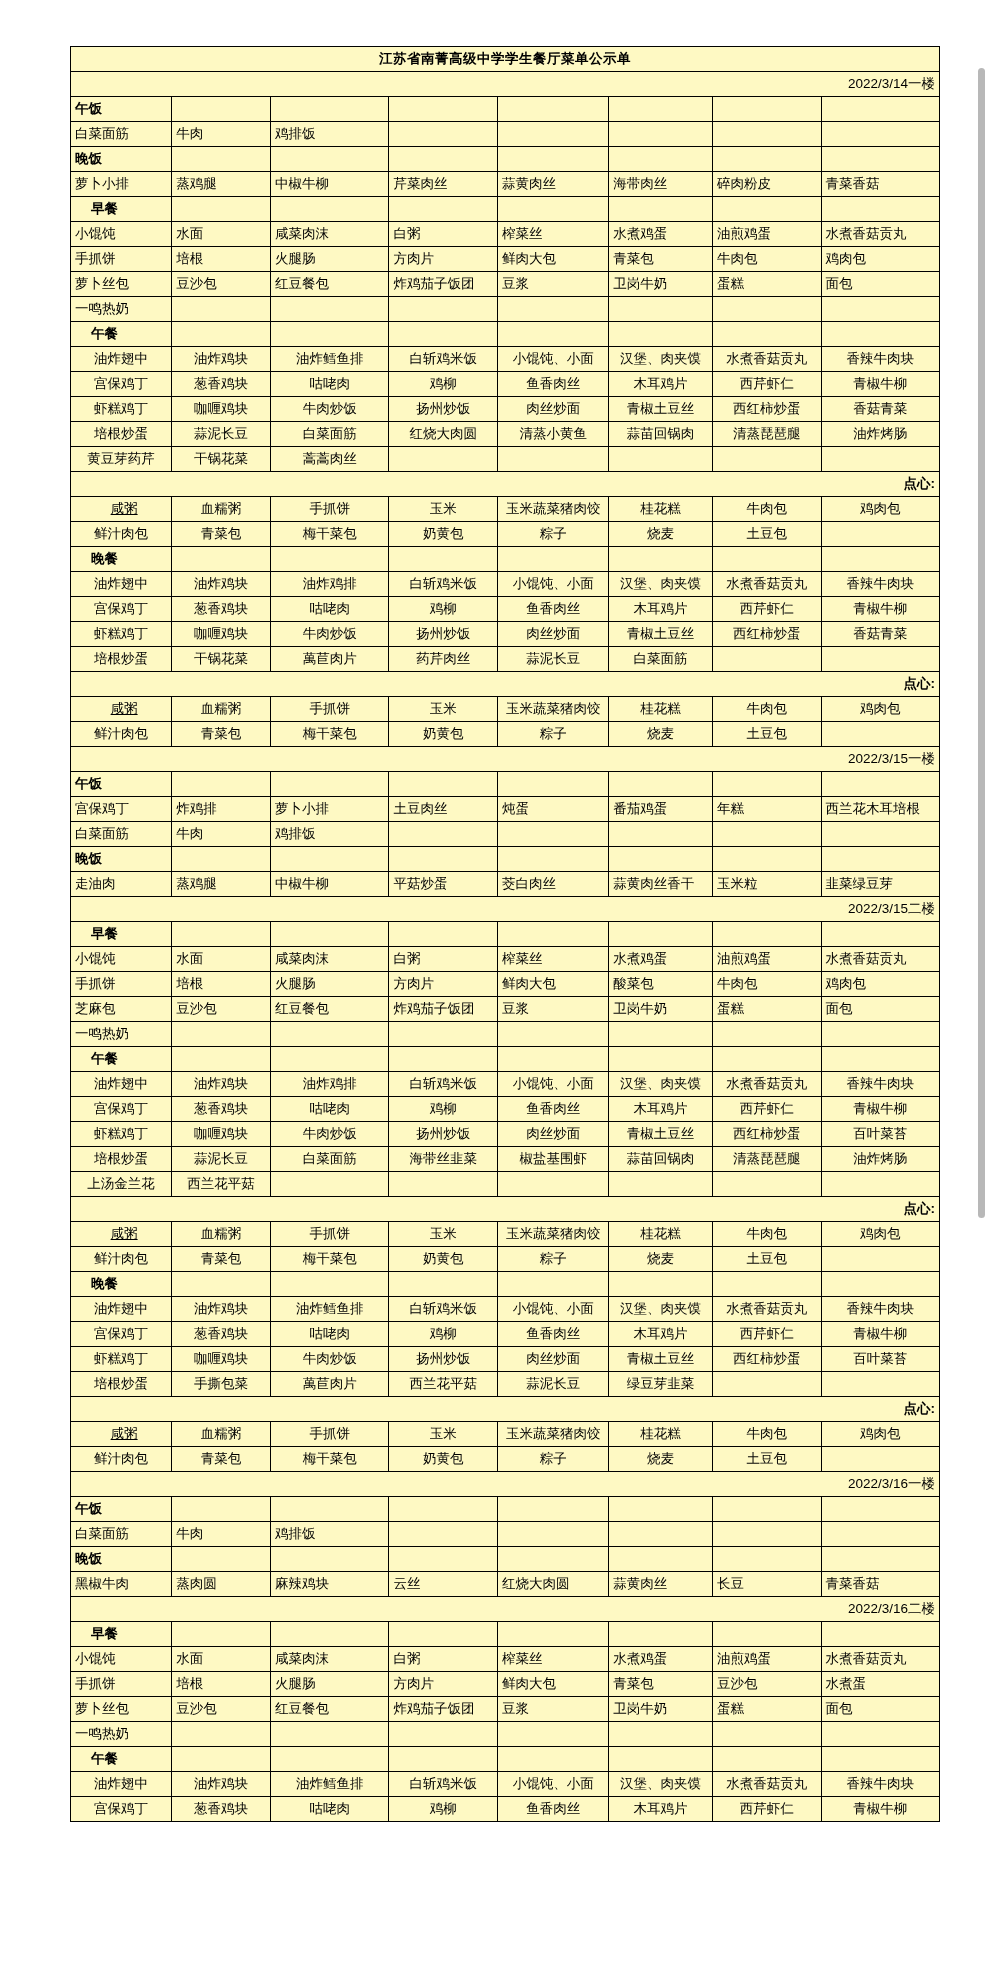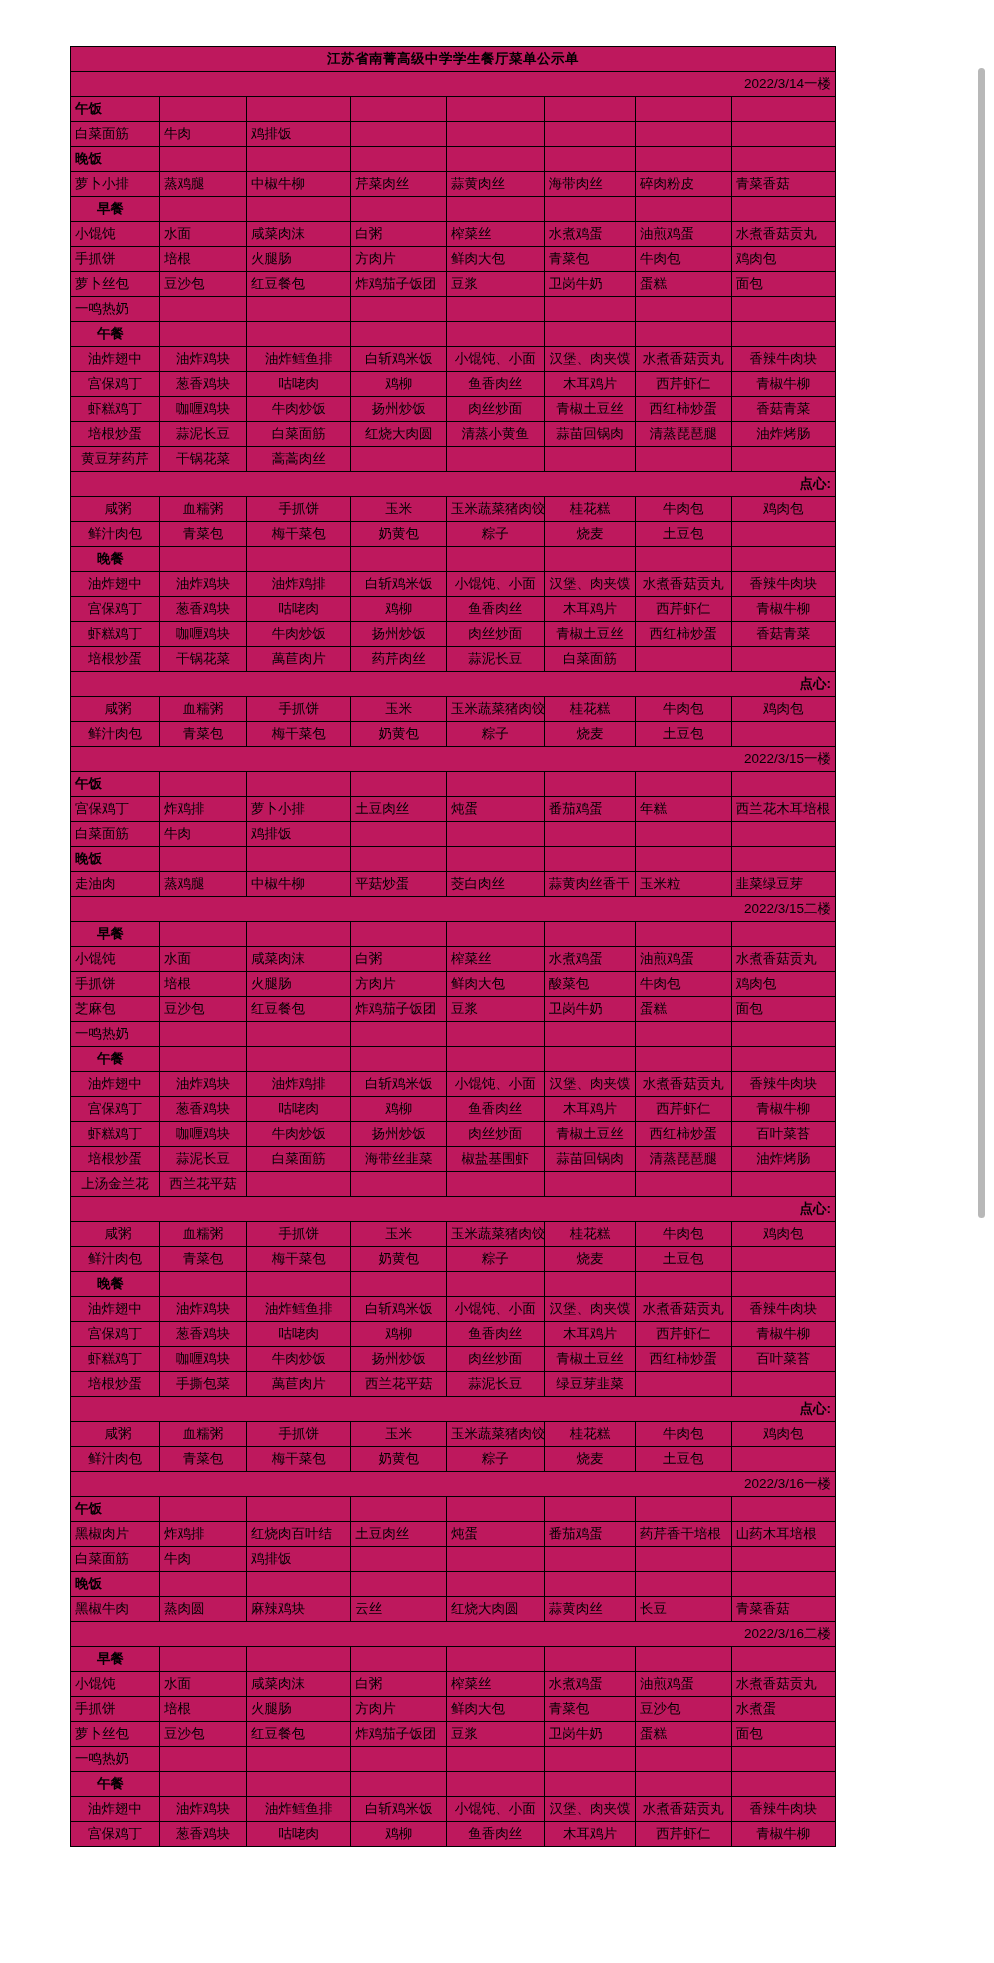--- a/index.html
+++ b/index.html
@@ -17,22 +17,22 @@
   }
   #sheet{
     position:absolute;
     left:70px;
     top:46px;
     width:846px;
   }
   table.menu{
     border-collapse:collapse;
     table-layout:fixed;
-    width:766px;
-    background:#be185d;
+    width:870px;
+    background:#fef9c3;
   }
   table.menu td{
     border:1px solid #000;
     height:24px;
     padding:0 4px;
     font-size:13.5px;
     line-height:22px;
     color:#000;
     overflow:hidden;
     white-space:nowrap;
@@ -61,30 +61,30 @@
     text-align:right;
     font-size:12.5px;
     height:22px;
     line-height:20px;
   }
   td.meal{
     font-weight:bold;
     font-size:14px;
   }
   td.meal.ind{
-    padding-left:26px;
+    padding-left:20px;
   }
   td.section{
     font-weight:bold;
     font-size:13.5px;
     text-align:right;
   }
   td.ctr{text-align:center;}
   td.lft{text-align:left;}
-  td.ctr.ind{padding-left:10px;}
+  td.ctr.ind{padding-left:10px;text-decoration:underline;}
 
   
   #scrollbar{
     position:absolute;
     right:9px;
     top:68px;
     width:7px;
     height:1150px;
     border-radius:4px;
     background:#b8b8b8;
@@ -629,30 +629,20 @@
             <td class="meal">午饭</td>
             <td></td>
             <td></td>
             <td></td>
             <td></td>
             <td></td>
             <td></td>
             <td></td>
           </tr>
           <tr>
-            <td class="lft">黑椒肉片</td>
-            <td class="lft">炸鸡排</td>
-            <td class="lft">红烧肉百叶结</td>
-            <td class="lft">土豆肉丝</td>
-            <td class="lft">炖蛋</td>
-            <td class="lft">番茄鸡蛋</td>
-            <td class="lft">药芹香干培根</td>
-            <td class="lft">山药木耳培根</td>
-          </tr>
-          <tr>
             <td class="lft">白菜面筋</td>
             <td class="lft">牛肉</td>
             <td class="lft">鸡排饭</td>
             <td class="lft"></td>
             <td class="lft"></td>
             <td class="lft"></td>
             <td class="lft"></td>
             <td class="lft"></td>
           </tr>
           <tr>

